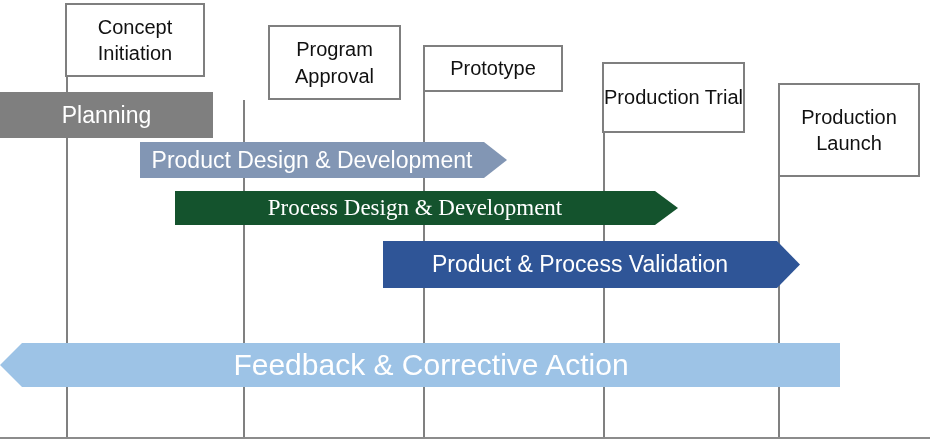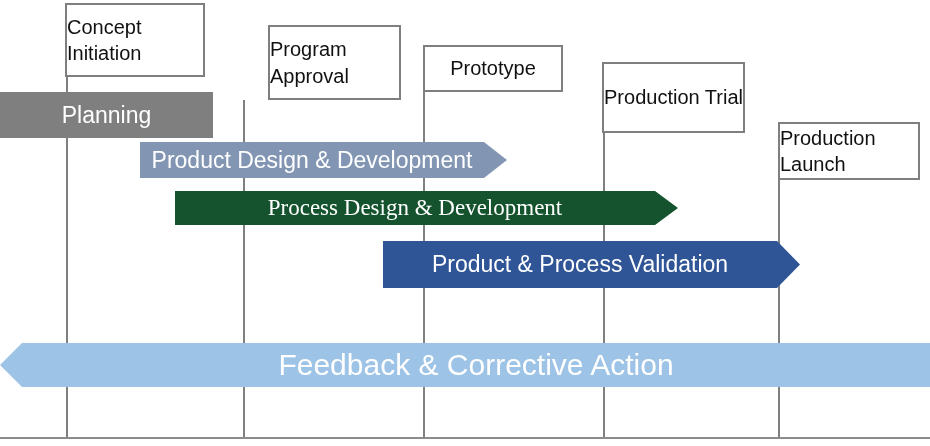--- a/index.html
+++ b/index.html
@@ -51,20 +51,21 @@
     z-index: 3;
     box-sizing: border-box;
     background: #ffffff;
     border: 2px solid #7f7f7f;
     color: #111111;
     font-size: 20px;
     line-height: 1.32;
     display: flex;
     align-items: center;
     justify-content: center;
+    text-align: center;
   }
 </style>
 </head>
 <body>
 
 <div class="stage">
 
   <div class="vline" style="left:66px;  top:77px;  height:361px"></div>
   <div class="vline" style="left:243px; top:100px; height:338px"></div>
   <div class="vline" style="left:423px; top:92px;  height:346px"></div>
@@ -83,37 +84,37 @@
 
   <div class="bar arrow-right" style="left: 175px; top: 191px; width: 503px; height: 34px; background: #14532d; font-family: Liberation Serif, serif;">
     <span>Process Design &amp; Development</span>
   </div>
 
   <div class="bar arrow-right" style="left: 383px; top: 241px; width: 417px; height: 47px; background: rgb(47, 85, 151);">
     <span>Product &amp; Process Validation</span>
   </div>
 
 
-  <div class="bar arrow-left feedback" style="left: 0px; top: 343px; width: 930px; height: 44px; background: rgb(157, 195, 230);">
+  <div class="bar arrow-left feedback" style="left: 0px; top: 343px; width: 840px; height: 44px; background: rgb(157, 195, 230);">
     <span>Feedback &amp; Corrective Action</span>
   </div>
 
   <div class="mbox" style="left:65px; top:3px; width:140px; height:74px;">
     <span>Concept Initiation</span>
   </div>
 
   <div class="mbox" style="left:244px; top:25px; width:133px; height:75px;margin-left:24px;">
     <span>Program Approval</span>
   </div>
 
   <div class="mbox" style="left:423px; top:45px; width:140px; height:47px;">
     <span>Prototype</span>
   </div>
 
   <div class="mbox" style="left:602px; top:62px; width:143px; height:71px;">
     <span>Production Trial</span>
   </div>
 
-  <div class="mbox" style="left:778px; top:83px; width:142px; height:58px;margin-top:39px;">
+  <div class="mbox" style="left:778px; top:83px; width:142px; height:94px;">
     <span>Production Launch</span>
   </div>
 
 </div>
 
 </body></html>

